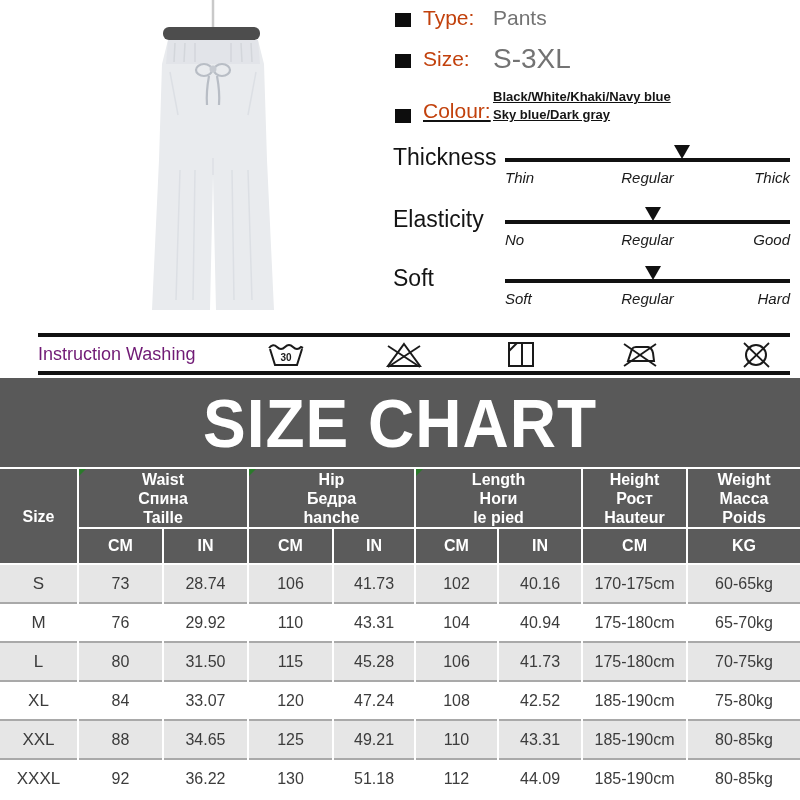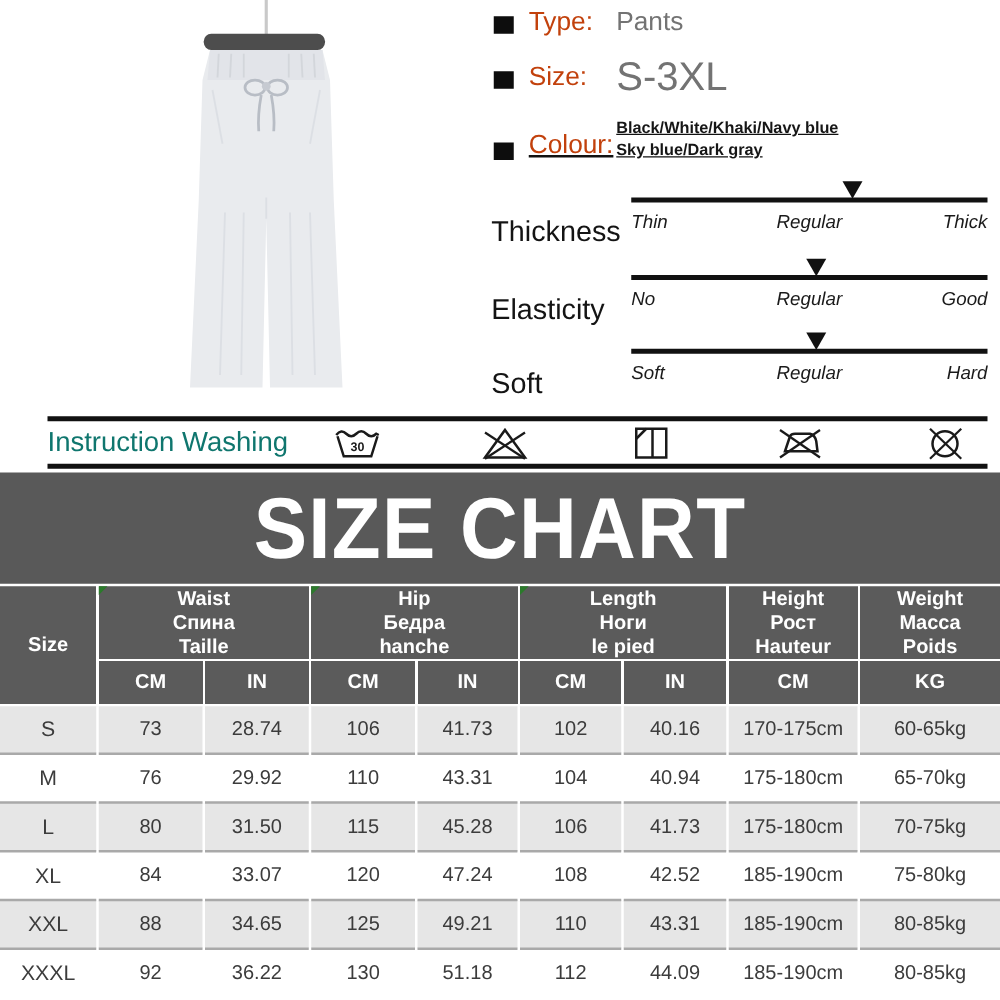--- a/index.html
+++ b/index.html
@@ -9,38 +9,38 @@
   
   .pants-photo{position:absolute;left:100px;top:0;width:280px;height:330px;}
 
   
   .specs{position:absolute;left:395px;top:6px;display:flex;flex-direction:column;gap:13px;}
   .spec-row{display:flex;align-items:center;}
   .spec-row.top{align-items:flex-end;text-decoration:underline;}
   .bullet{width:16px;height:14px;background:#0d0d0d;margin-right:12px;flex:0 0 auto;margin-top:4px;}
   .spec-label{width:70px;font-size:21px;color:#c2410c;flex:0 0 auto;}
   .spec-value{font-size:21px;color:#737373;}
-  .spec-value.big{font-size:32px;}
+  .spec-value.big{font-size:28px;}
   .spec-value-multiline{font-size:13px;font-weight:bold;line-height:1.35;color:#161616;}
 
   
   .sliders{position:absolute;left:393px;top:142px;width:392px;height:170px;}
   .slider{position:absolute;left:0;width:392px;height:56px;}
-  .slider-label{position:absolute;left:0;top:2px;font-size:23px;color:#141414;margin-top:28px;}
+  .slider-label{position:absolute;left:0;top:2px;font-size:23px;color:#141414;}
   .slider-track{position:absolute;left:112px;top:16px;width:285px;}
   .track-line{height:4px;background:#111;}
   .marker{position:absolute;top:-13px;width:0;height:0;border-left:8px solid transparent;border-right:8px solid transparent;border-top:14px solid #111;transform:translateX(-50%);}
   .tick-labels{position:relative;height:20px;margin-top:7px;font-style:italic;font-size:15px;color:#1a1a1a;}
   .tick-left{position:absolute;left:0;}
   .tick-center{position:absolute;left:50%;transform:translateX(-50%);}
   .tick-right{position:absolute;right:0;}
 
   
   .washing-bar{position:absolute;left:38px;top:333px;width:752px;height:34px;border-top:4px solid #111;border-bottom:4px solid #111;display:flex;align-items:center;}
-  .washing-title{font-size:22px;color:#0f766e;width:228px;flex:0 0 auto;}
+  .washing-title{font-size:18px;color:#701a75;width:228px;flex:0 0 auto;}
   .washing-icons{flex:1;display:flex;justify-content:space-between;align-items:center;padding-right:14px;}
   .wicon{width:40px;height:30px;display:block;}
 
   
   .chart-title-band{position:absolute;left:0;top:378px;width:800px;height:89px;background:#595959;display:flex;align-items:center;justify-content:center;}
   .chart-title{color:#fff;font-size:64px;font-weight:bold;letter-spacing:1px;transform:scaleY(1.08);}
 
   
   .size-table-wrap{position:absolute;left:0;top:469px;width:800px;}
   table.size-table{border-collapse:collapse;table-layout:fixed;width:800px;}

